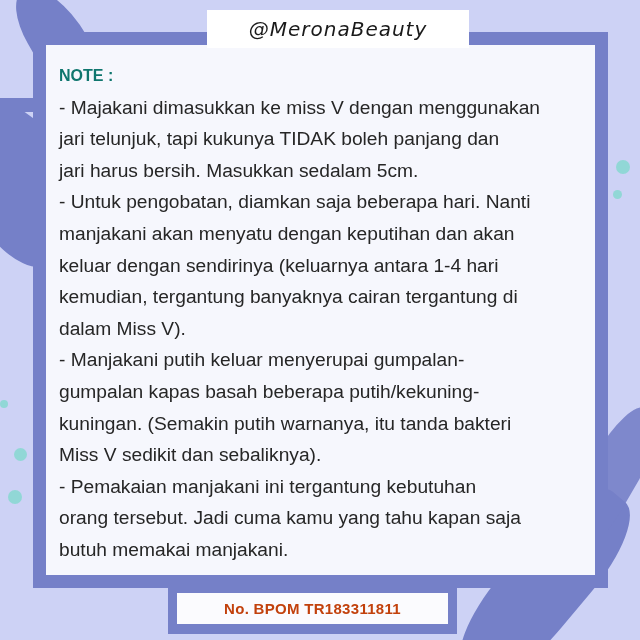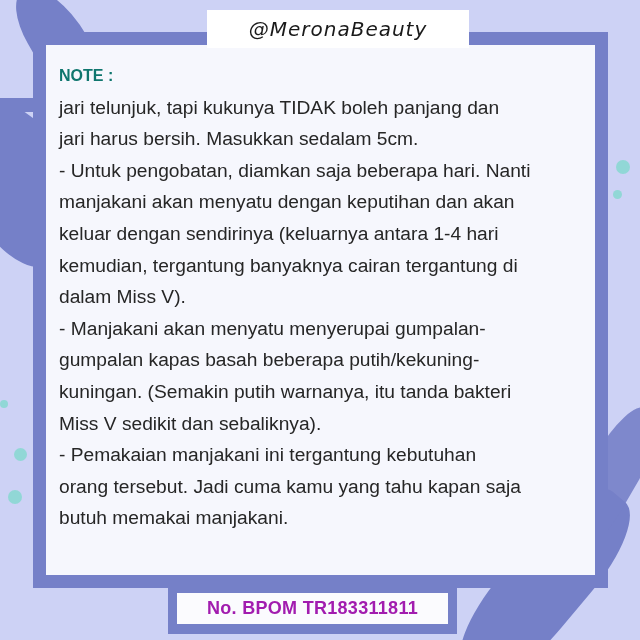--- a/index.html
+++ b/index.html
@@ -27,21 +27,21 @@
     position: absolute; left: 59px; top: 60px; width: 530px;
     font-size: 19.2px; line-height: 31.6px; color: #262626; z-index: 2;
   }
   .note-title { color: #0f766e; font-weight: bold; font-size: 16px; }
   .line { white-space: nowrap; display: block; }
   .bpom-box {
     position: absolute; left: 168px; top: 584px; width: 271px; height: 31px;
     background: #fbfbfe; border: 9px solid #7580c8; border-bottom-width: 10px;
     display: flex; align-items: center; justify-content: center; z-index: 3;
   }
-  .bpom-text { font-weight: bold; font-size: 18px; color: #a21caf; letter-spacing: 0.3px; text-align: center; }
+  .bpom-text { font-weight: bold; font-size: 15px; color: #c2410c; letter-spacing: 0.3px; text-align: center; }
 </style>
 </head>
 <body>
 
 <div class="brush" style="left:30px; top:-20px; width:55px; height:120px; transform:rotate(-30deg); border-radius:40% 60% 30% 50%;"></div>
 <div class="brush" style="left:-40px; top:80px; width:110px; height:190px; transform:rotate(-35deg); border-radius:30% 70% 50% 40%;"></div>
 <div class="brush" style="left:505px; top:470px; width:80px; height:230px; transform:rotate(40deg); border-radius:40%;"></div>
 <div class="brush" style="left:585px; top:400px; width:50px; height:160px; transform:rotate(30deg); border-radius:40%; opacity:0.9;"></div>
 <div class="brush" style="left:0px; top:98px; width:40px; height:14px;"></div>
 <div class="brush" style="left:440px; top:32px; width:200px; height:10px; opacity:0;"></div>
@@ -53,28 +53,29 @@
 <div class="dot" style="left:0px; top:400px; width:8px; height:8px;"></div>
 
 <div class="frame"></div>
 
 <div class="title-box">
   <span class="title-text">@MeronaBeauty</span>
 </div>
 
 <div class="content">
   <span class="line note-title">NOTE :</span>
+  <span class="line">- Majakani dimasukkan ke miss V dengan menggunakan</span>
   <span class="line">jari telunjuk, tapi kukunya TIDAK boleh panjang dan</span>
   <span class="line">jari harus bersih. Masukkan sedalam 5cm.</span>
   <span class="line">- Untuk pengobatan, diamkan saja beberapa hari. Nanti</span>
   <span class="line">manjakani akan menyatu dengan keputihan dan akan</span>
   <span class="line">keluar dengan sendirinya (keluarnya antara 1-4 hari</span>
   <span class="line">kemudian, tergantung banyaknya cairan tergantung di</span>
   <span class="line">dalam Miss V).</span>
-  <span class="line">- Manjakani akan menyatu menyerupai gumpalan-</span>
+  <span class="line">- Manjakani putih keluar menyerupai gumpalan-</span>
   <span class="line">gumpalan kapas basah beberapa putih/kekuning-</span>
   <span class="line">kuningan. (Semakin putih warnanya, itu tanda bakteri</span>
   <span class="line">Miss V sedikit dan sebaliknya).</span>
   <span class="line">- Pemakaian manjakani ini tergantung kebutuhan</span>
   <span class="line">orang tersebut. Jadi cuma kamu yang tahu kapan saja</span>
   <span class="line">butuh memakai manjakani.</span>
 </div>
 
 <div class="bpom-box">
   <span class="bpom-text">No. BPOM TR183311811</span>

